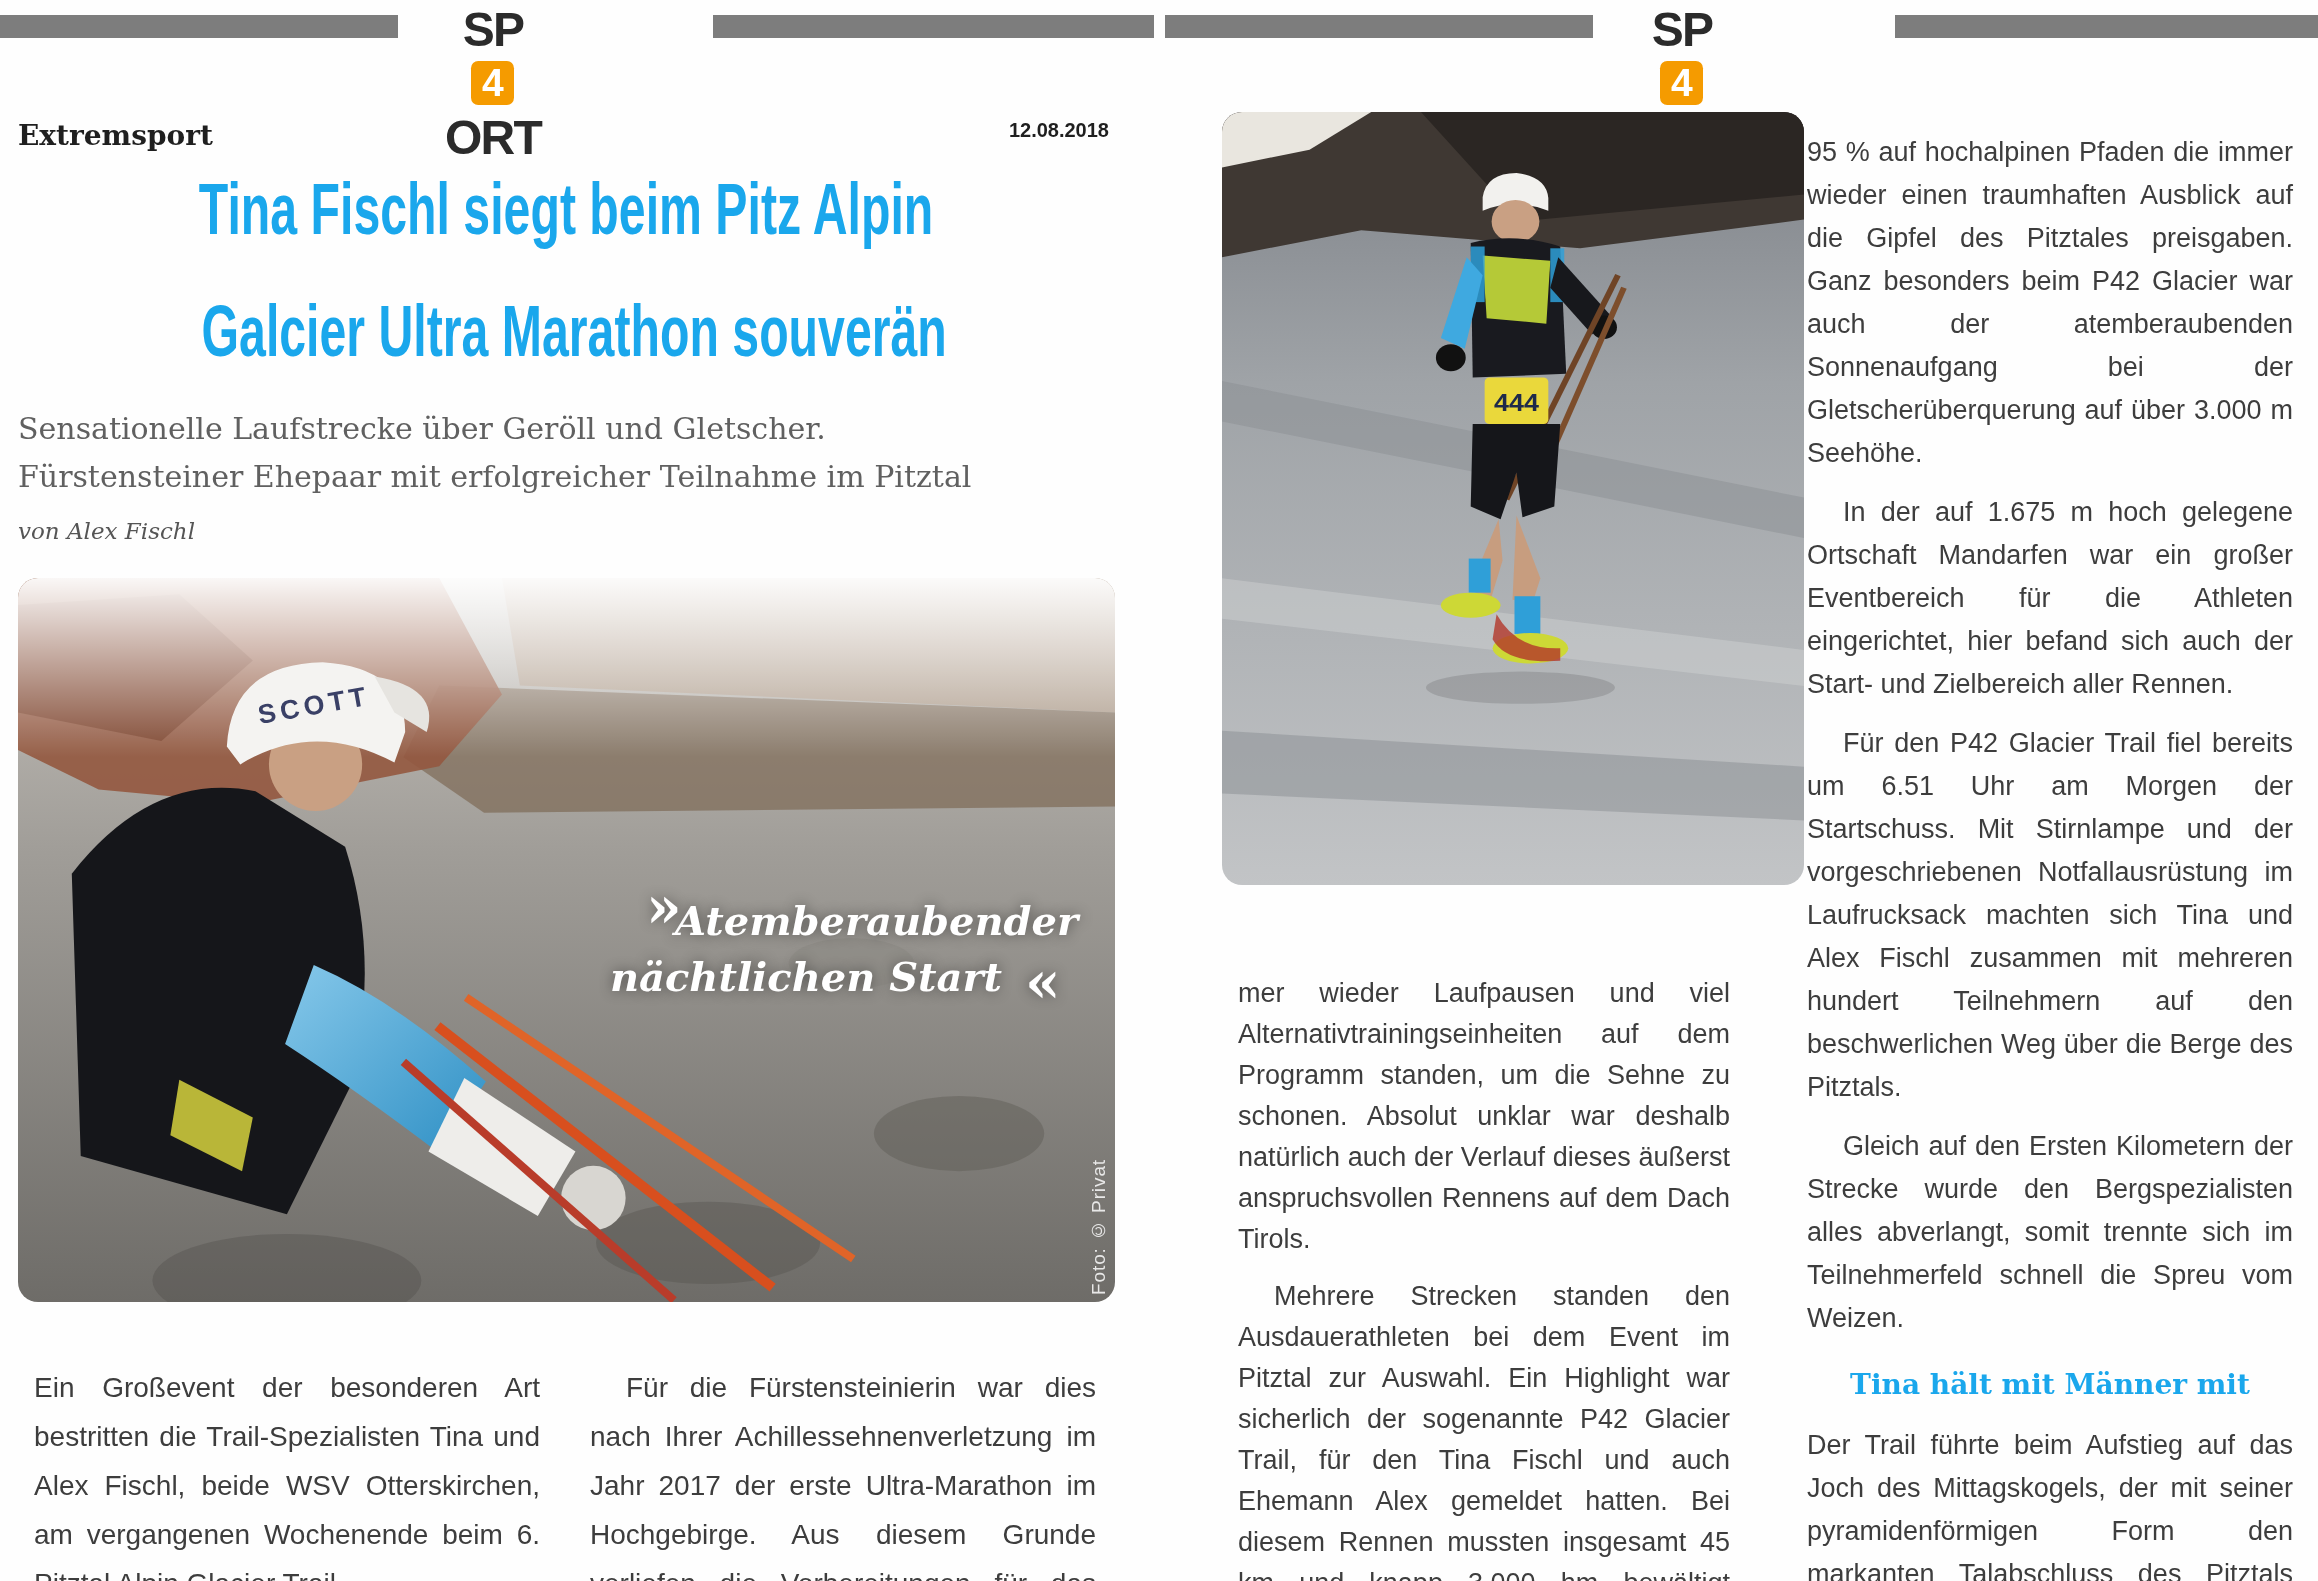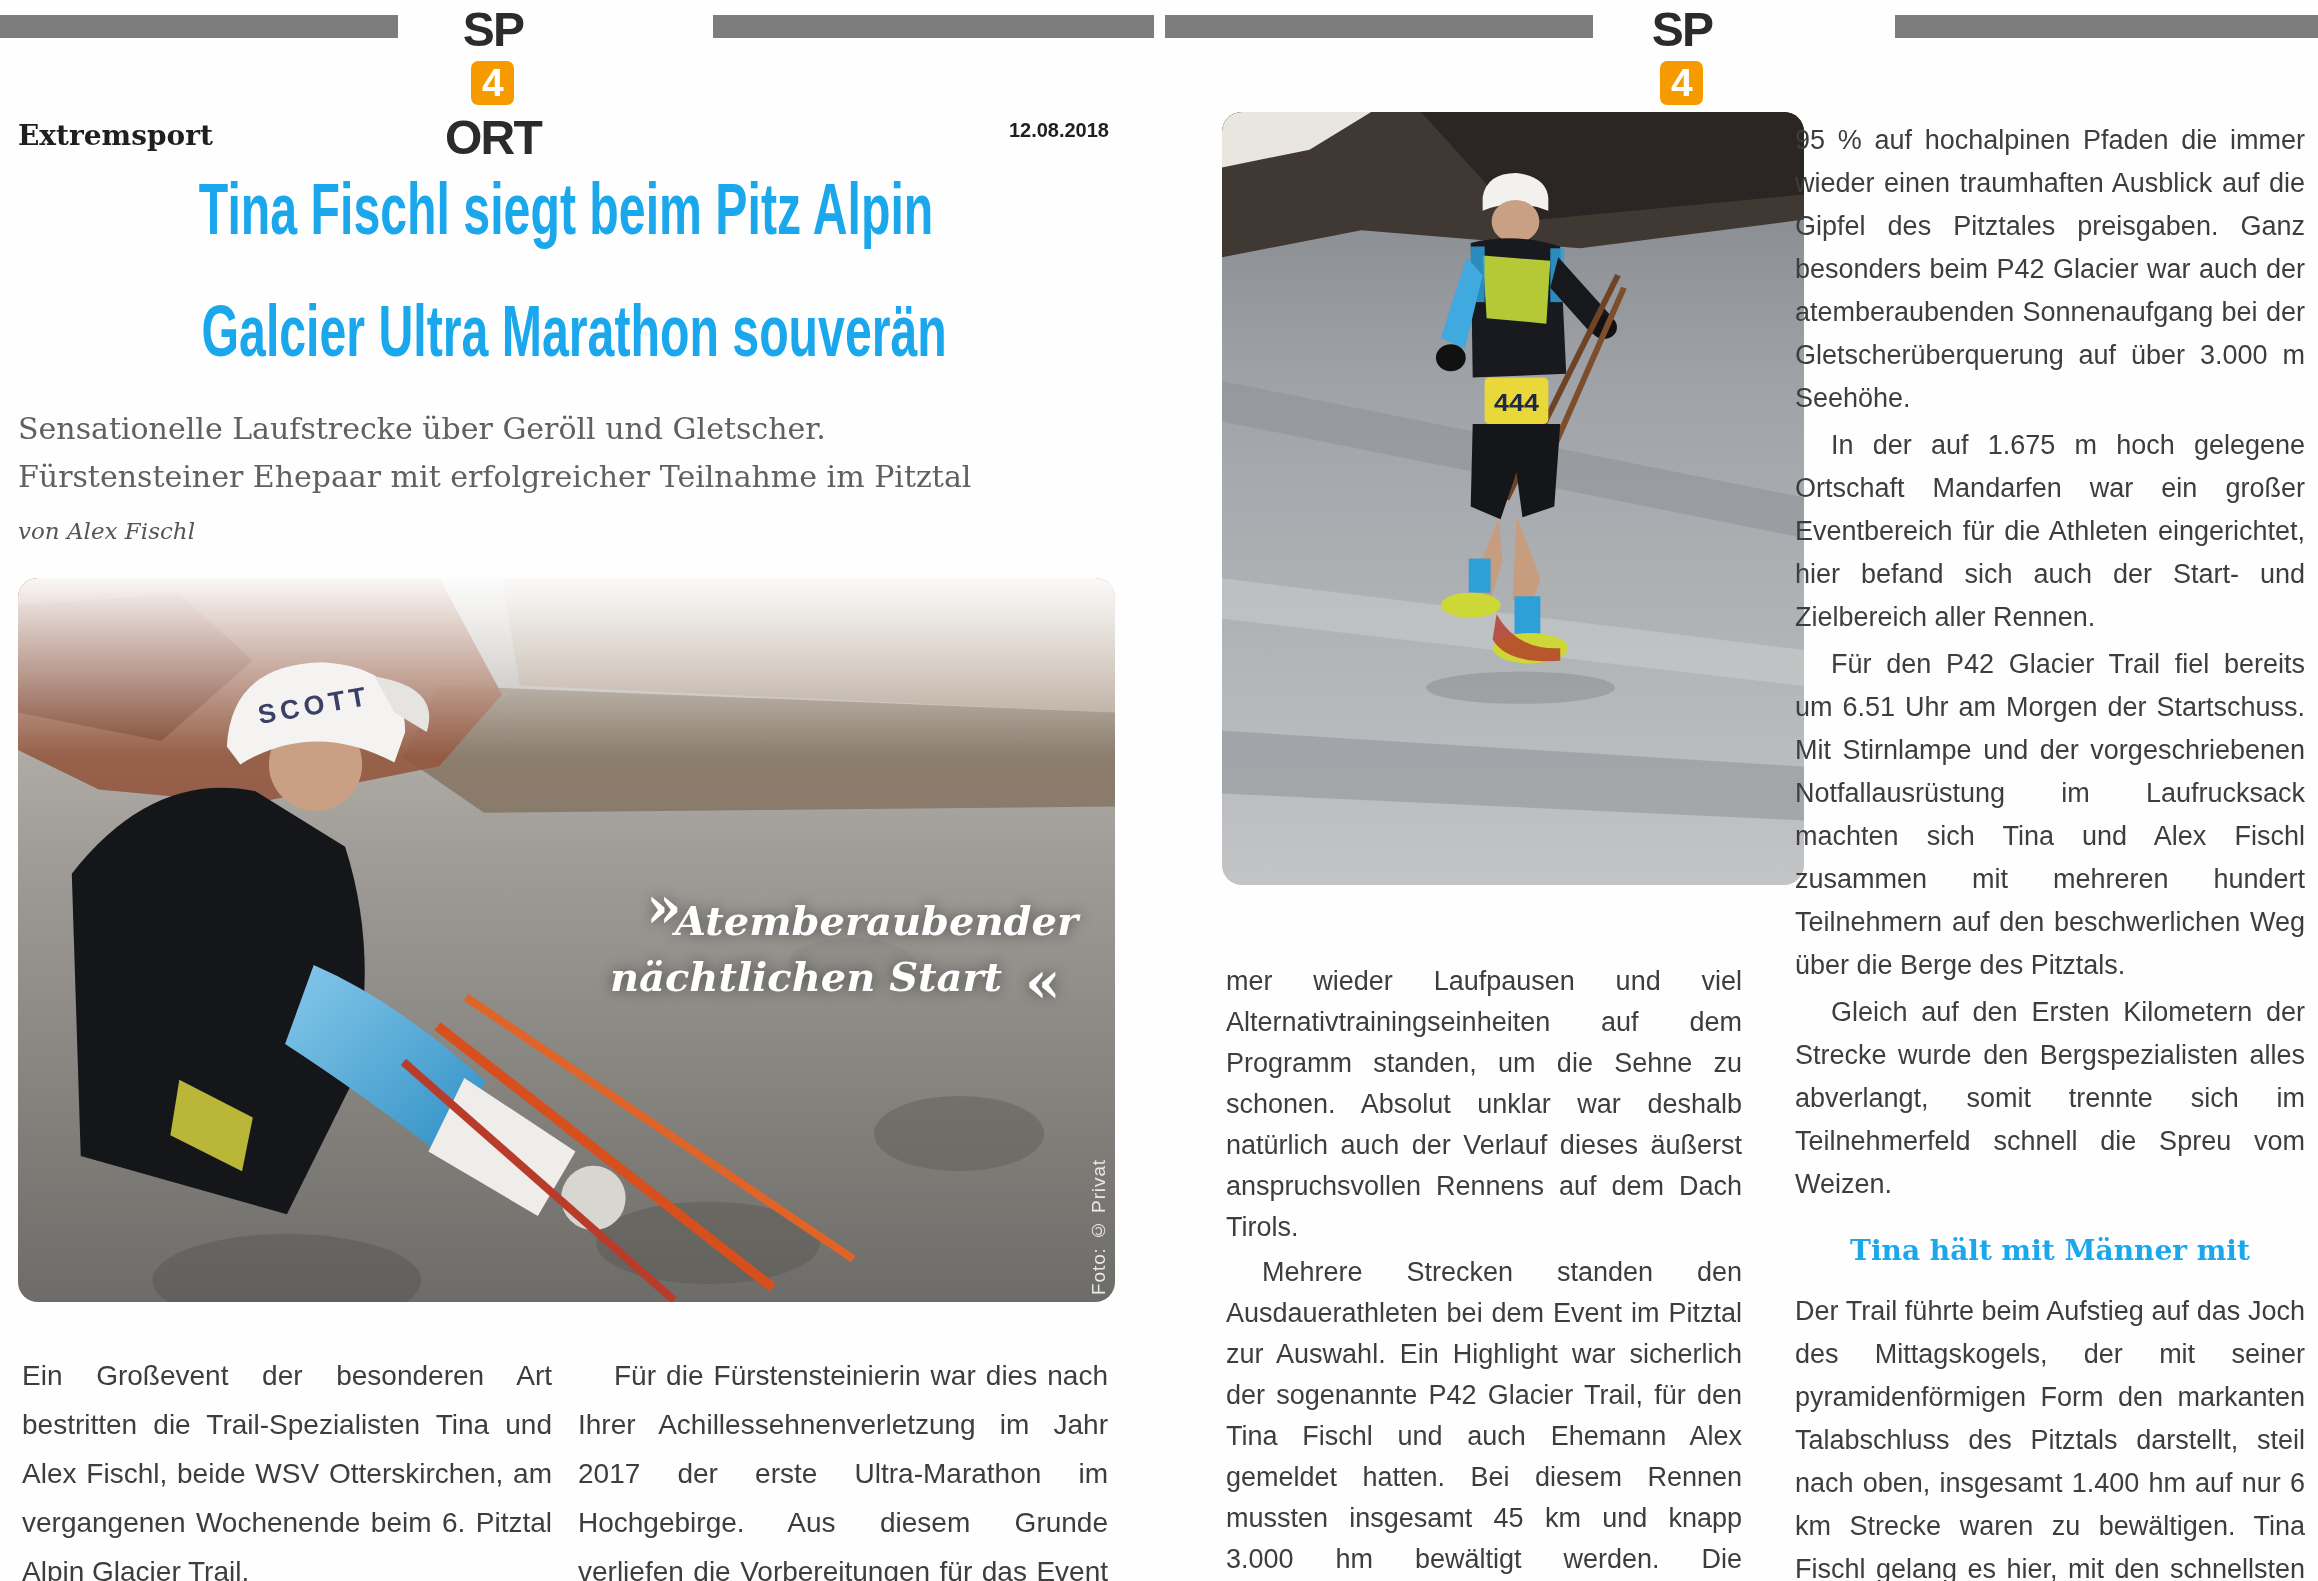--- a/index.html
+++ b/index.html
@@ -46,21 +46,21 @@
   .q-open{position:absolute;left:36px;top:-14.3px;font-size:57px;font-style:normal;}
   .q-l1{text-align:right;}
   .q-l2{text-align:right;word-spacing:21.5px;}
   .q-l3{text-align:left;}
   .q-close{font-size:57px;font-style:normal;margin-left:23px;vertical-align:-10.8px;}
   .credit{position:absolute;right:5.4px;bottom:7.2px;height:161px;
         writing-mode:vertical-rl;transform:rotate(180deg);
         font-size:19px;color:#f2f2f2;opacity:.92;letter-spacing:0.9px;}
   
   .col{position:absolute;text-align:justify;color:var(--body-text,#3d3d3d);}
-  .col p{margin:4px;}
+  .col p{margin:16px;}
   .col p.ind{text-indent:36px;}
   .lcol{top:1347px;width:538px;font-size:28px;line-height:49px;}
   .lcol1{left:18px;}
   .lcol2{left:574px;}
   .mcol{left:1222px;top:957px;width:524px;font-size:27px;line-height:41px;}
   .rcol{left:1791px;top:115px;width:518px;font-size:27px;line-height:43px;}
   .subhead{margin:23px 0 18px 0 !important;text-align:center;text-indent:0 !important;
         font-family:"DejaVu Serif",serif;font-weight:bold;font-size:28px;
         color:var(--accent-blue,#1aa7ec);}
 </style>

